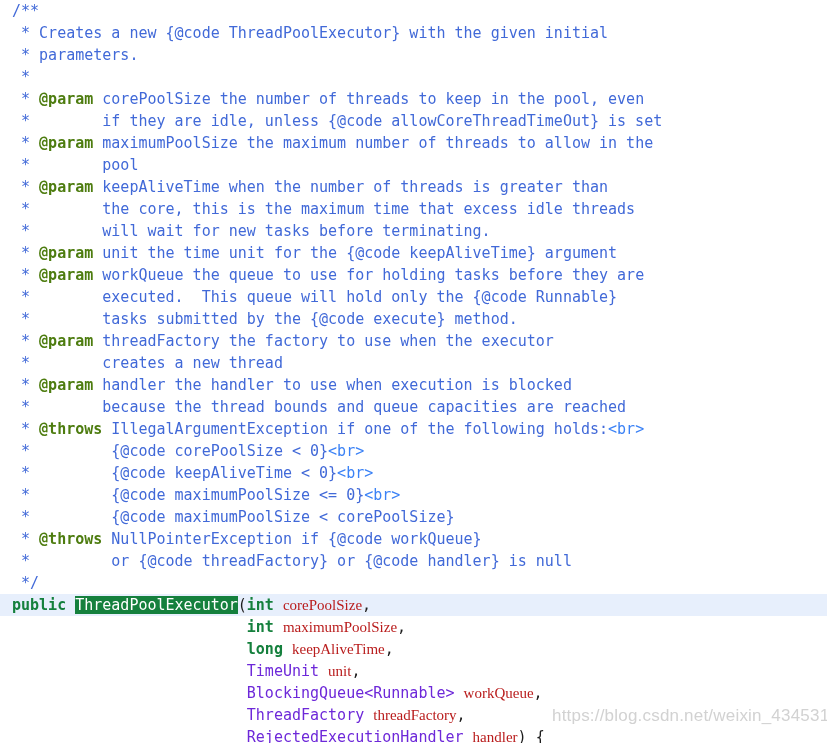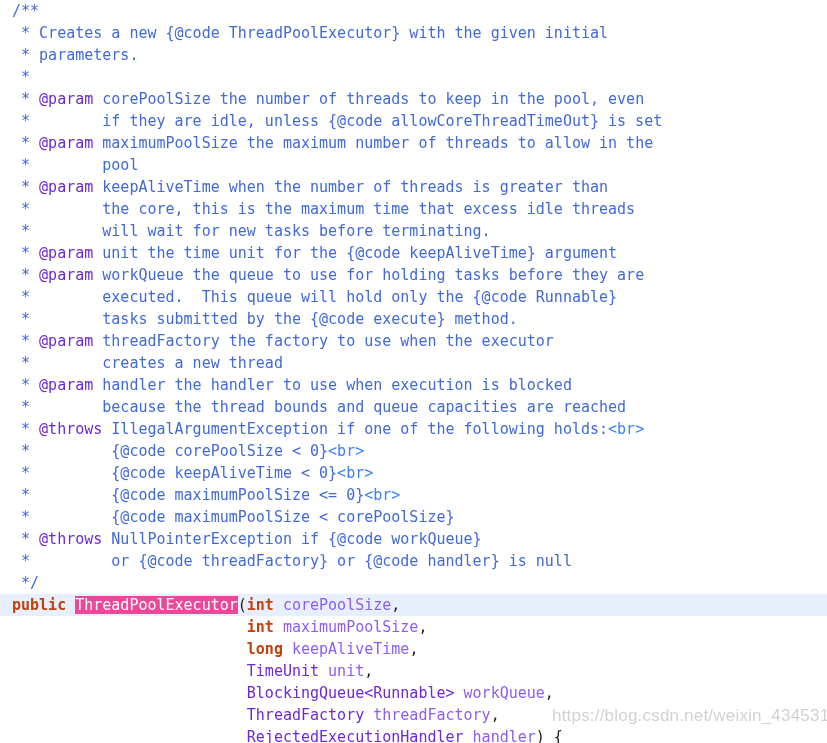--- a/index.html
+++ b/index.html
@@ -38,29 +38,29 @@
     padding-left: 12px;
     white-space: pre;
   }
 
   .line.current {
     background: #e7effc;
   }
 
   
   .cmt        { color: #4169d8; }
-  .cmt-tag    { color: #6d28d9; font-weight: normal; }
+  .cmt-tag    { color: #4d7c0f; font-weight: bold; }
   .cmt-html   { color: #3b82f6; }
 
   
-  .kw         { color: #c2410c; font-weight: bold; }
+  .kw         { color: #15803d; font-weight: bold; }
   .type       { color: #6d28d9; }
-  .ident      { color: #8b5cf6; }
+  .ident      { color: #b91c1c; font-family: Liberation Serif, serif; }
   .punc       { color: #1d1d1d; }
-  .sel        { background: #ec4899; color: #ffffff; }
+  .sel        { background: #15803d; color: #ffffff; }
 
   
   .watermark {
     position: absolute;
     left: 552px;
     top: 706px;
     font-family: "Liberation Sans", sans-serif;
     font-size: 17px;
     line-height: 20px;
     color: #d2d2d2;

